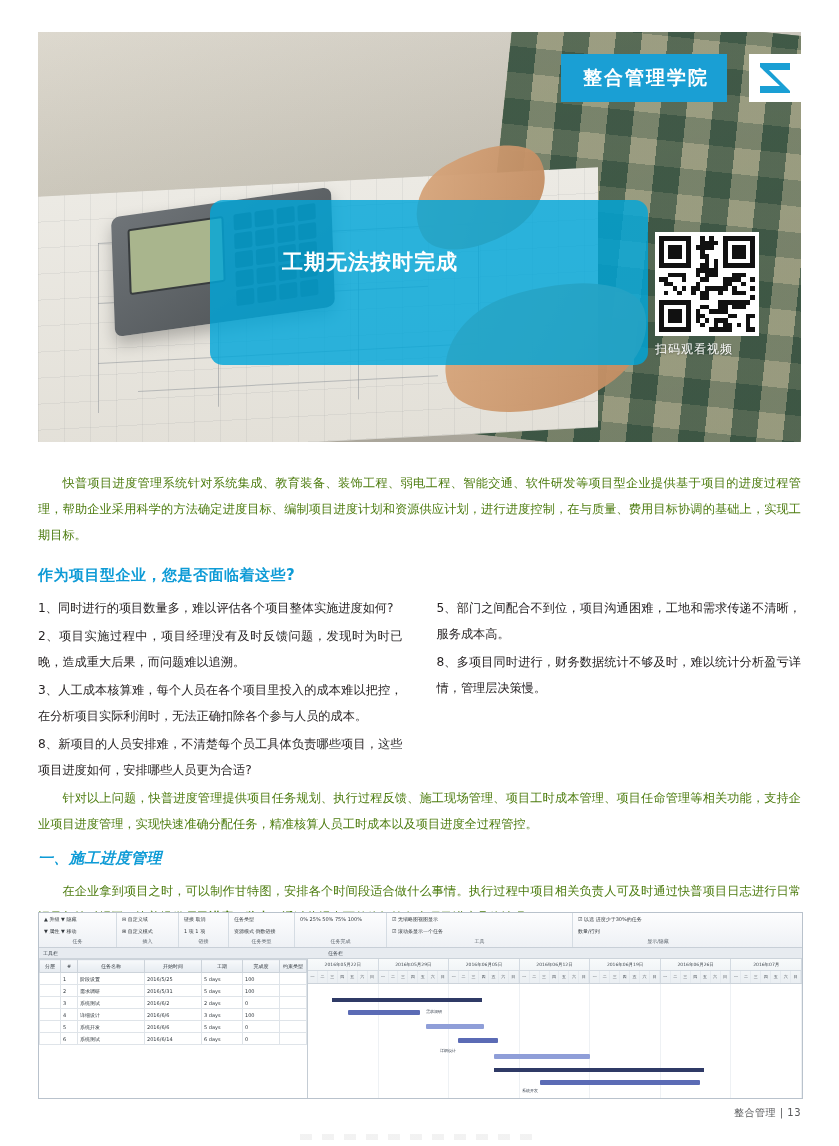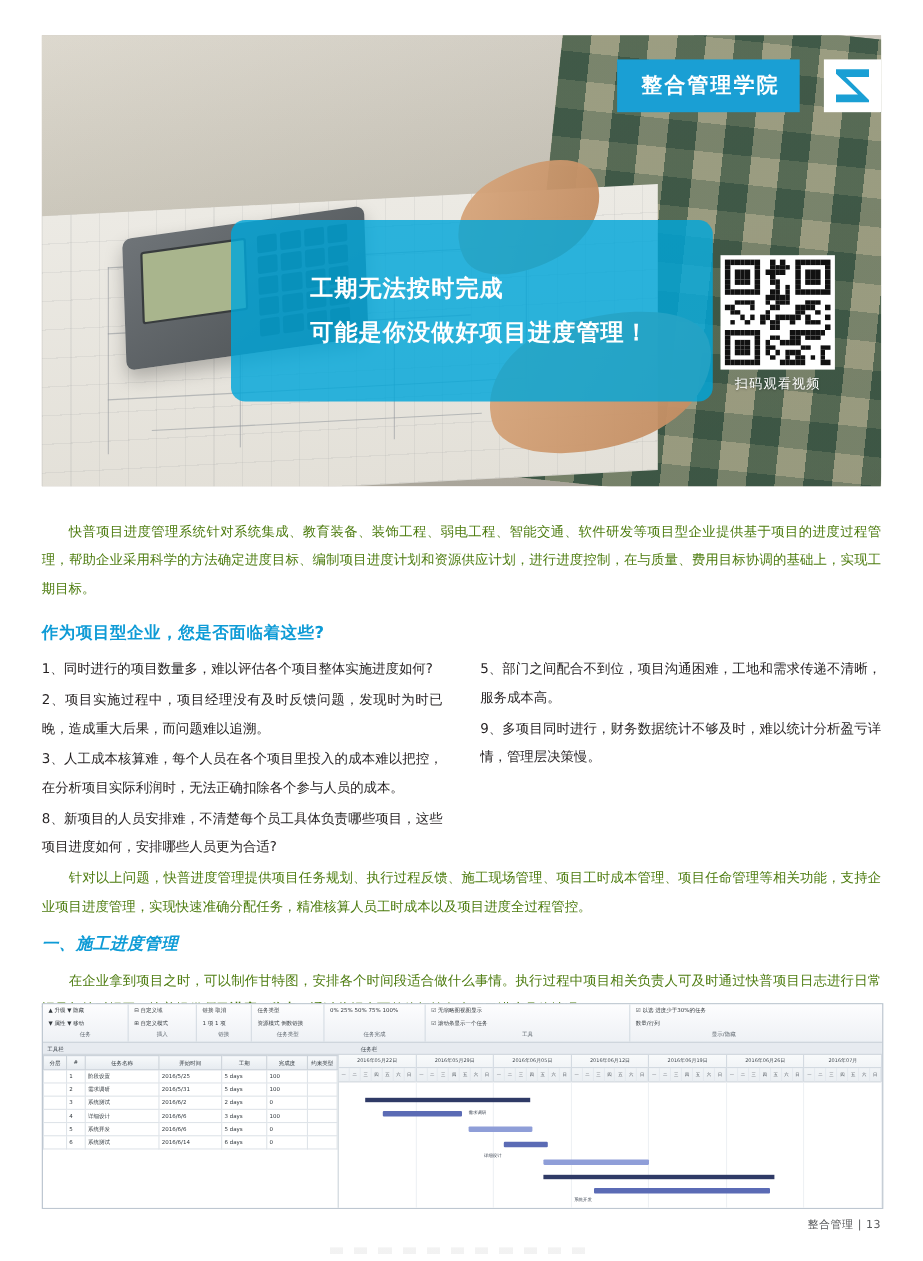--- a/index.html
+++ b/index.html
@@ -149,21 +149,21 @@
     letter-spacing: 1px;
     line-height: 40px;
     white-space: nowrap;
   }
 
   
   .qr-wrap {
     position: absolute;
     right: 42px; top: 200px;
     z-index: 6;
-    text-align: center;
+    text-align: left;
   }
   .qr {
     width: 104px; height: 104px;
     background: #fff;
     padding: 4px;
     box-sizing: border-box;
   }
   .qr-grid {
     width: 100%; height: 100%;
     display: grid;
@@ -427,21 +427,20 @@
     <div class="lb-text">整合管理学院</div>
     <div class="lb-mark">
       <svg width="34" height="34" viewBox="0 0 34 34" aria-hidden="true">
         <polygon points="2,2 32,2 32,9 11,9 32,30 32,32 2,32 2,25 22,25 2,6" fill="#1a9fd4"></polygon>
       </svg>
     </div>
   </div>
 
   <div class="banner">
     <div class="b-line">工期无法按时完成</div>
-    <div class="b-line">可能是你没做好项目进度管理！</div>
   </div>
 
   <div class="qr-wrap">
     <div class="qr">
       <div class="qr-grid" id="qrGrid">
           <i class="on"></i>
           <i class="on"></i>
           <i class="on"></i>
           <i class="on"></i>
           <i class="on"></i>
@@ -895,21 +894,21 @@
 
   <div class="two-col">
     <div class="col">
       <p class="pt">1、同时进行的项目数量多，难以评估各个项目整体实施进度如何?</p>
       <p class="pt">2、项目实施过程中，项目经理没有及时反馈问题，发现时为时已晚，造成重大后果，而问题难以追溯。</p>
       <p class="pt">3、人工成本核算难，每个人员在各个项目里投入的成本难以把控，在分析项目实际利润时，无法正确扣除各个参与人员的成本。</p>
       <p class="pt">8、新项目的人员安排难，不清楚每个员工具体负责哪些项目，这些项目进度如何，安排哪些人员更为合适?</p>
     </div>
     <div class="col">
       <p class="pt">5、部门之间配合不到位，项目沟通困难，工地和需求传递不清晰，服务成本高。</p>
-      <p class="pt">9、多项目同时进行，财务数据统计不够及时，难以统计分析盈亏详情，管理层决策慢。</p>
+      <p class="pt">8、多项目同时进行，财务数据统计不够及时，难以统计分析盈亏详情，管理层决策慢。</p>
     </div>
   </div>
 
   <p class="para after-list">针对以上问题，快普进度管理提供项目任务规划、执行过程反馈、施工现场管理、项目工时成本管理、项目任命管理等相关功能，支持企业项目进度管理，实现快速准确分配任务，精准核算人员工时成本以及项目进度全过程管控。</p>
 
   <h2 class="sec-blue num">一、施工进度管理</h2>
 
   <p class="para lead-in"><span>在企业拿到项目之时，可以制作甘特图，安排各个时间段适合做什么事情。执行过程中项目相关负责人可及时通过快普项目日志进行日常记录与按时报工，快普提供</span><span class="bold-inline">项目进度一览表</span><span>：通过此报表可整体把控各个项目进度具体情况。</span></p>
 </div>
 

